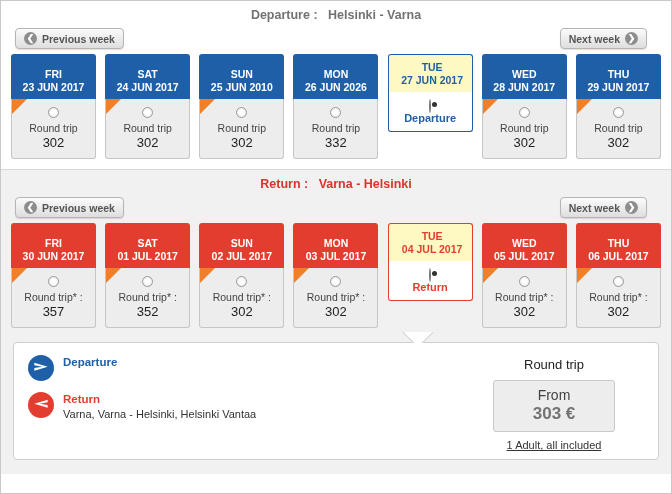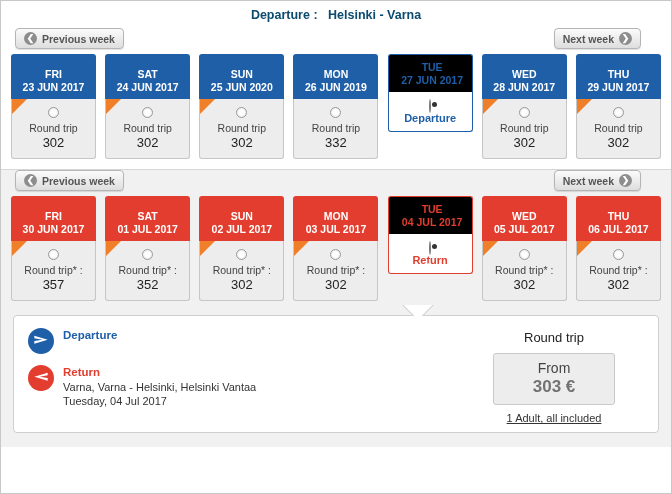--- a/index.html
+++ b/index.html
@@ -28,21 +28,21 @@
   .section {
     position: relative;
     box-sizing: border-box;
   }
   .section-title {
     text-align: center;
     font-size: 12.5px;
     font-weight: bold;
     padding: 7px 0 6px 0;
   }
-  .title-dep { color: #0c4a6e; }
+  .title-dep { color: #737373; }
   .title-ret { color: #d9352c; }
 
   
   .weeknav {
     position: relative;
     height: 20px;
     margin: 0 10px;
   }
   .nav-btn {
     position: absolute;
@@ -55,21 +55,21 @@
     border-radius: 4px;
     padding: 3px 8px;
     font-size: 10.5px;
     font-weight: bold;
     color: #555;
     cursor: pointer;
     box-shadow: 0 1px 1px rgba(0,0,0,.12);
     white-space: nowrap;
   }
   .nav-btn.left { left: 4px; }
-  .nav-btn.right { right: 20px; }
+  .nav-btn.right { right: 14px; }
   .nav-circle {
     width: 13px;
     height: 13px;
     border-radius: 50%;
     background: #8d8d8d;
     color: #fff;
     font-size: 9px;
     line-height: 13px;
     text-align: center;
     display: inline-block;
@@ -135,21 +135,21 @@
     left: 0;
     width: 0;
     height: 0;
     border-top: 15px solid #f07f2a;
     border-right: 15px solid transparent;
   }
 
   
   .daycol.selected { }
   .daycol.selected .dayhead {
-    background: #000000;
+    background: #fef9c3;
     color: #1f5fa8;
     border: 1px solid #1f5fa8;
     border-bottom: none;
     box-sizing: border-box;
     padding: 6px 0 5px 4px;
   }
   .ret .daycol.selected .dayhead {
     color: #e23d2e;
     border-color: #e23d2e;
   }
@@ -346,34 +346,34 @@
           <span class="corner"></span>
           <span class="radio"></span>
           <div class="price-label">Round trip</div>
           <div class="price-amount">302</div>
         </div>
       </div>
 
       <div class="daycol">
         <div class="dayhead">
           <span class="dow">SUN</span>
-          <span class="date">25 JUN 2020</span>
+          <span class="date">25 JUN 2010</span>
         </div>
         <div class="price-box">
           <span class="corner"></span>
           <span class="radio"></span>
           <div class="price-label">Round trip</div>
           <div class="price-amount">302</div>
         </div>
       </div>
 
       <div class="daycol">
         <div class="dayhead">
           <span class="dow">MON</span>
-          <span class="date">26 JUN 2019</span>
+          <span class="date">26 JUN 2026</span>
         </div>
         <div class="price-box">
           <span class="radio"></span>
           <div class="price-label">Round trip</div>
           <div class="price-amount">332</div>
         </div>
       </div>
 
       <div class="daycol selected">
         <div class="dayhead">
@@ -411,20 +411,25 @@
           <div class="price-label">Round trip</div>
           <div class="price-amount">302</div>
         </div>
       </div>
 
     </div>
   </div>
 
   <div class="ret-wrap section ret">
 
+    <div class="section-title title-ret">
+      <span>Return :</span>
+      <span>&nbsp;</span>
+      <span>Varna - Helsinki</span>
+    </div>
 
     <div class="weeknav">
       <div class="nav-btn left">
         <span class="nav-circle">❮</span>
         <span>Previous week</span>
       </div>
       <div class="nav-btn right">
         <span>Next week</span>
         <span class="nav-circle">❯</span>
       </div>
@@ -543,21 +548,20 @@
 
           <div class="leg">
             <div class="plane-icon plane-ret">
               <svg width="16" height="16" viewBox="0 0 24 24" aria-hidden="true">
                 <path fill="#ffffff" d="M22 16L2 10l20-6v4l-12 2 12 2z"></path>
               </svg>
             </div>
             <div class="leg-text">
               <div class="leg-title ret">Return</div>
               <div class="leg-route">Varna, Varna - Helsinki, Helsinki Vantaa</div>
-              <div class="leg-date">Tuesday, 04 Jul 2017</div>
             </div>
           </div>
 
         </div>
 
         <div class="price-panel">
           <div class="rt-title">Round trip</div>
           <div class="from-box">
             <div class="from-label">From</div>
             <div class="from-amount">303 €</div>

